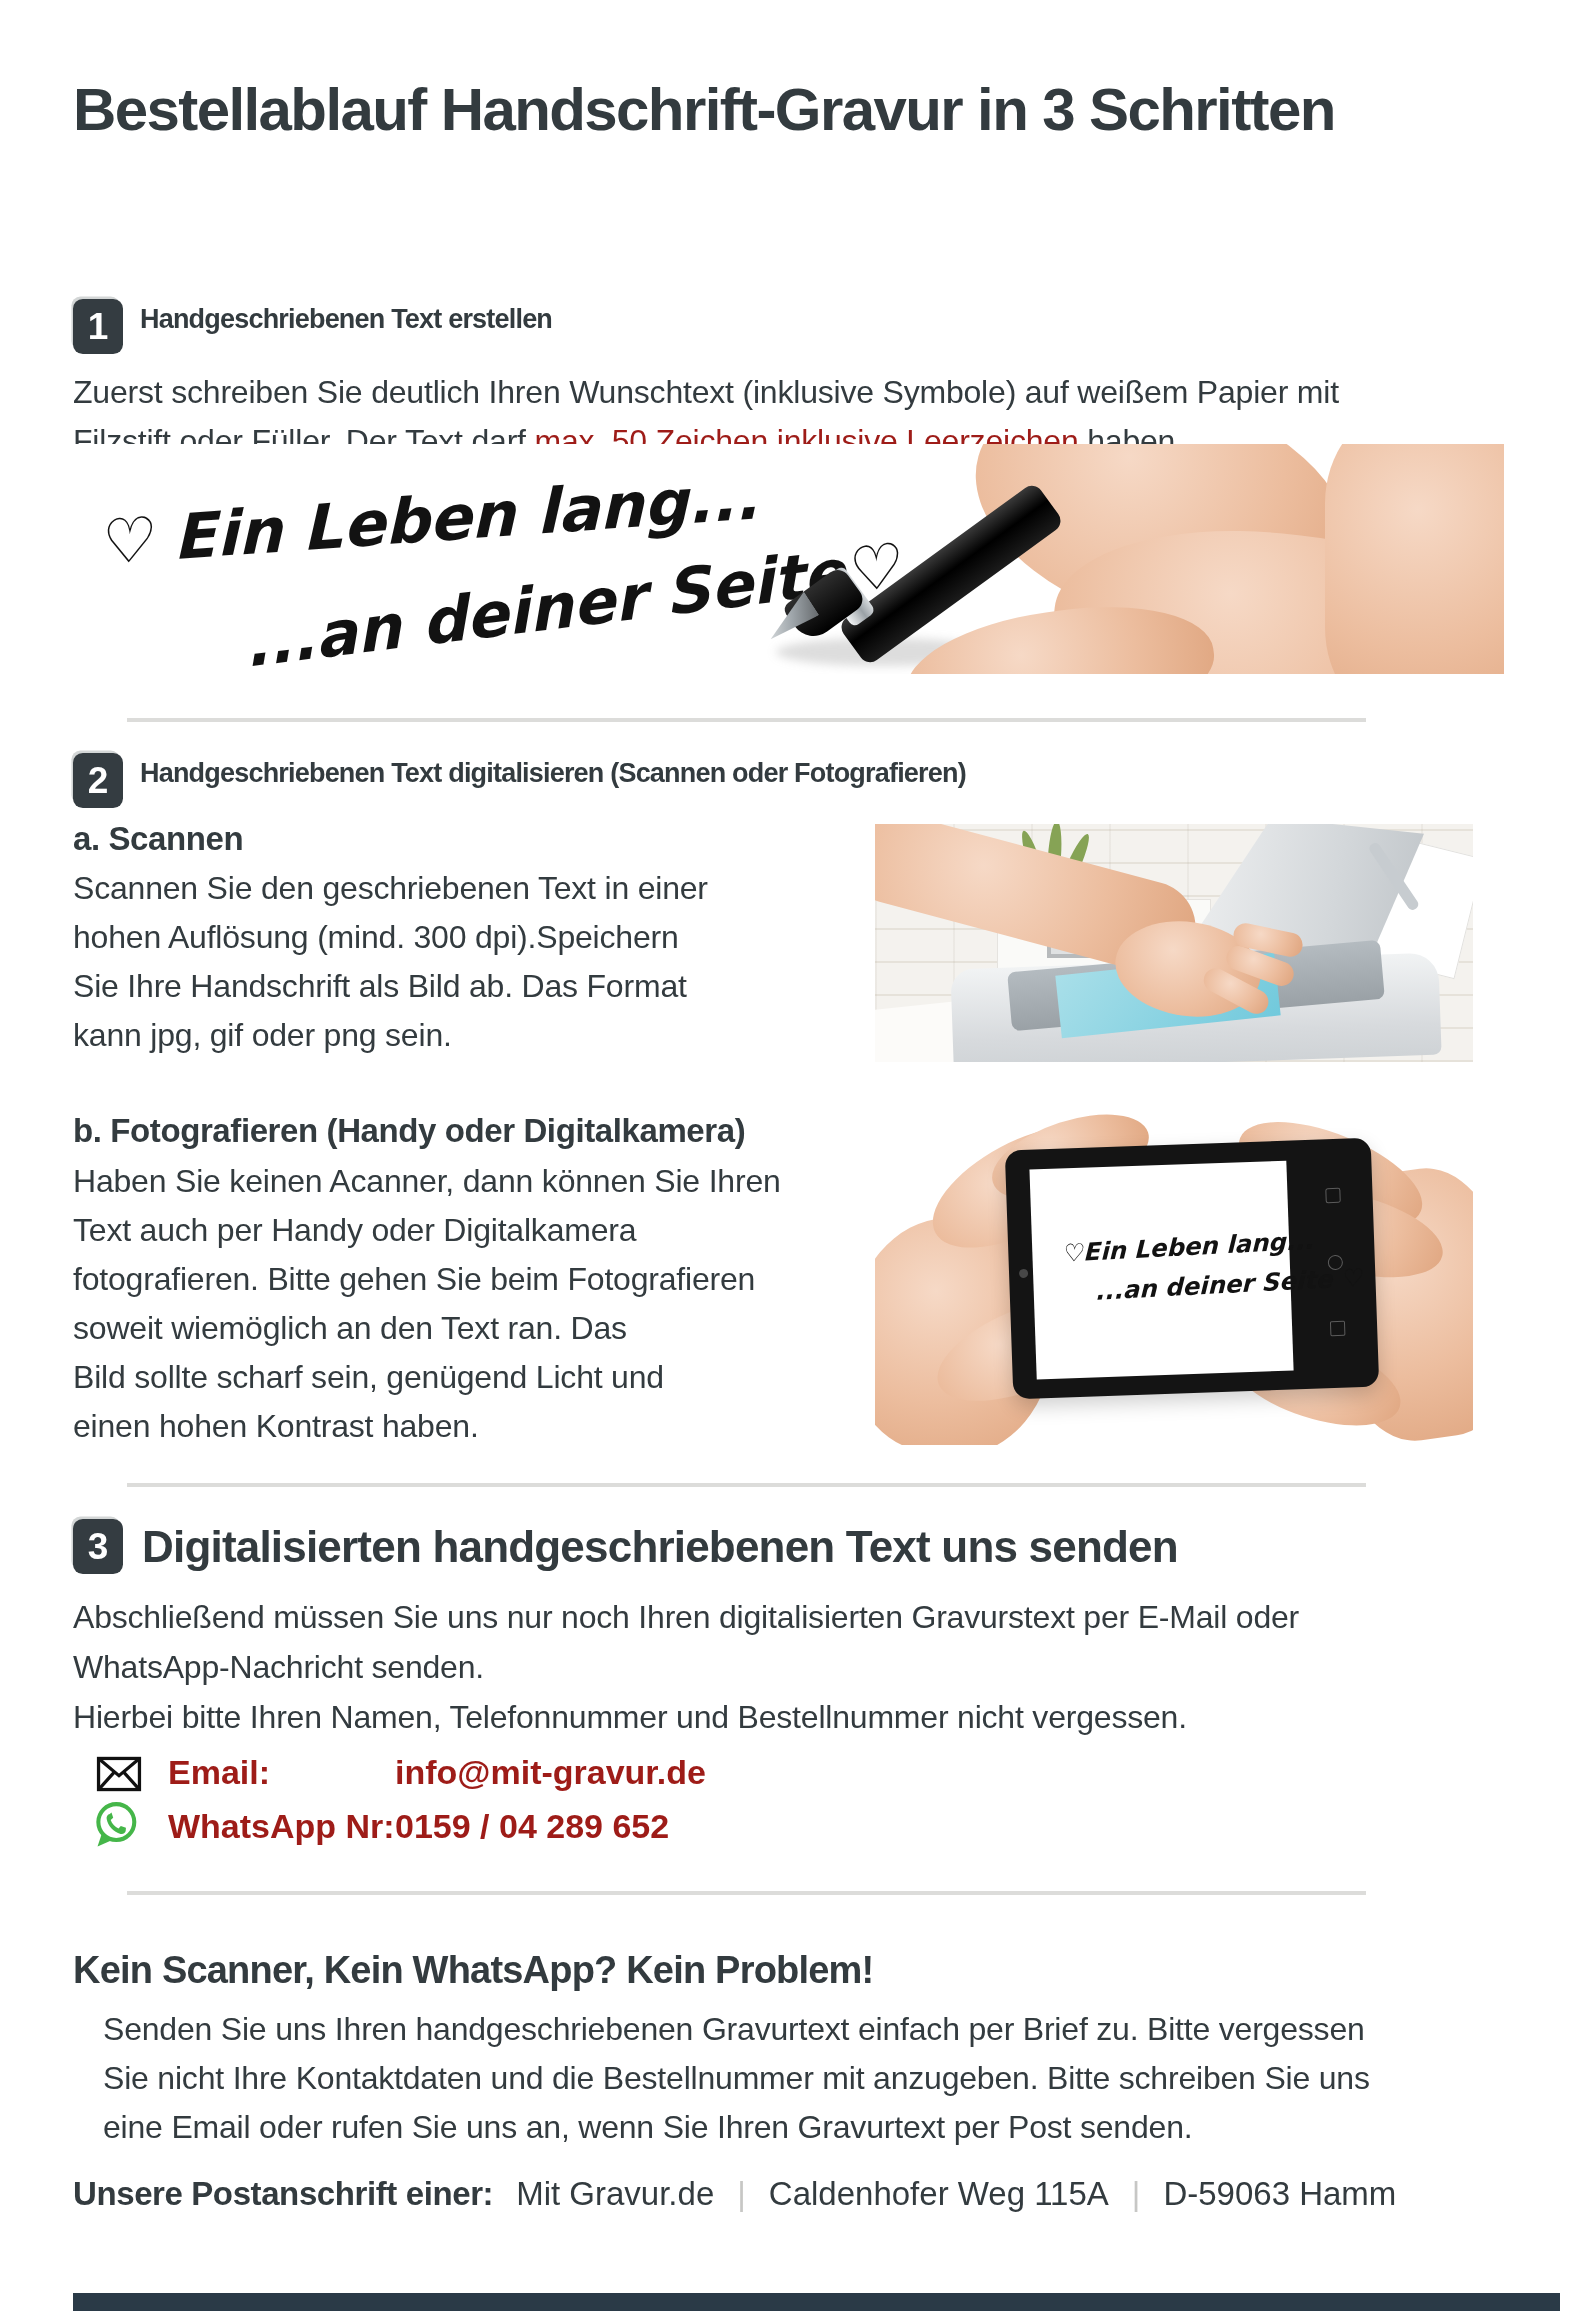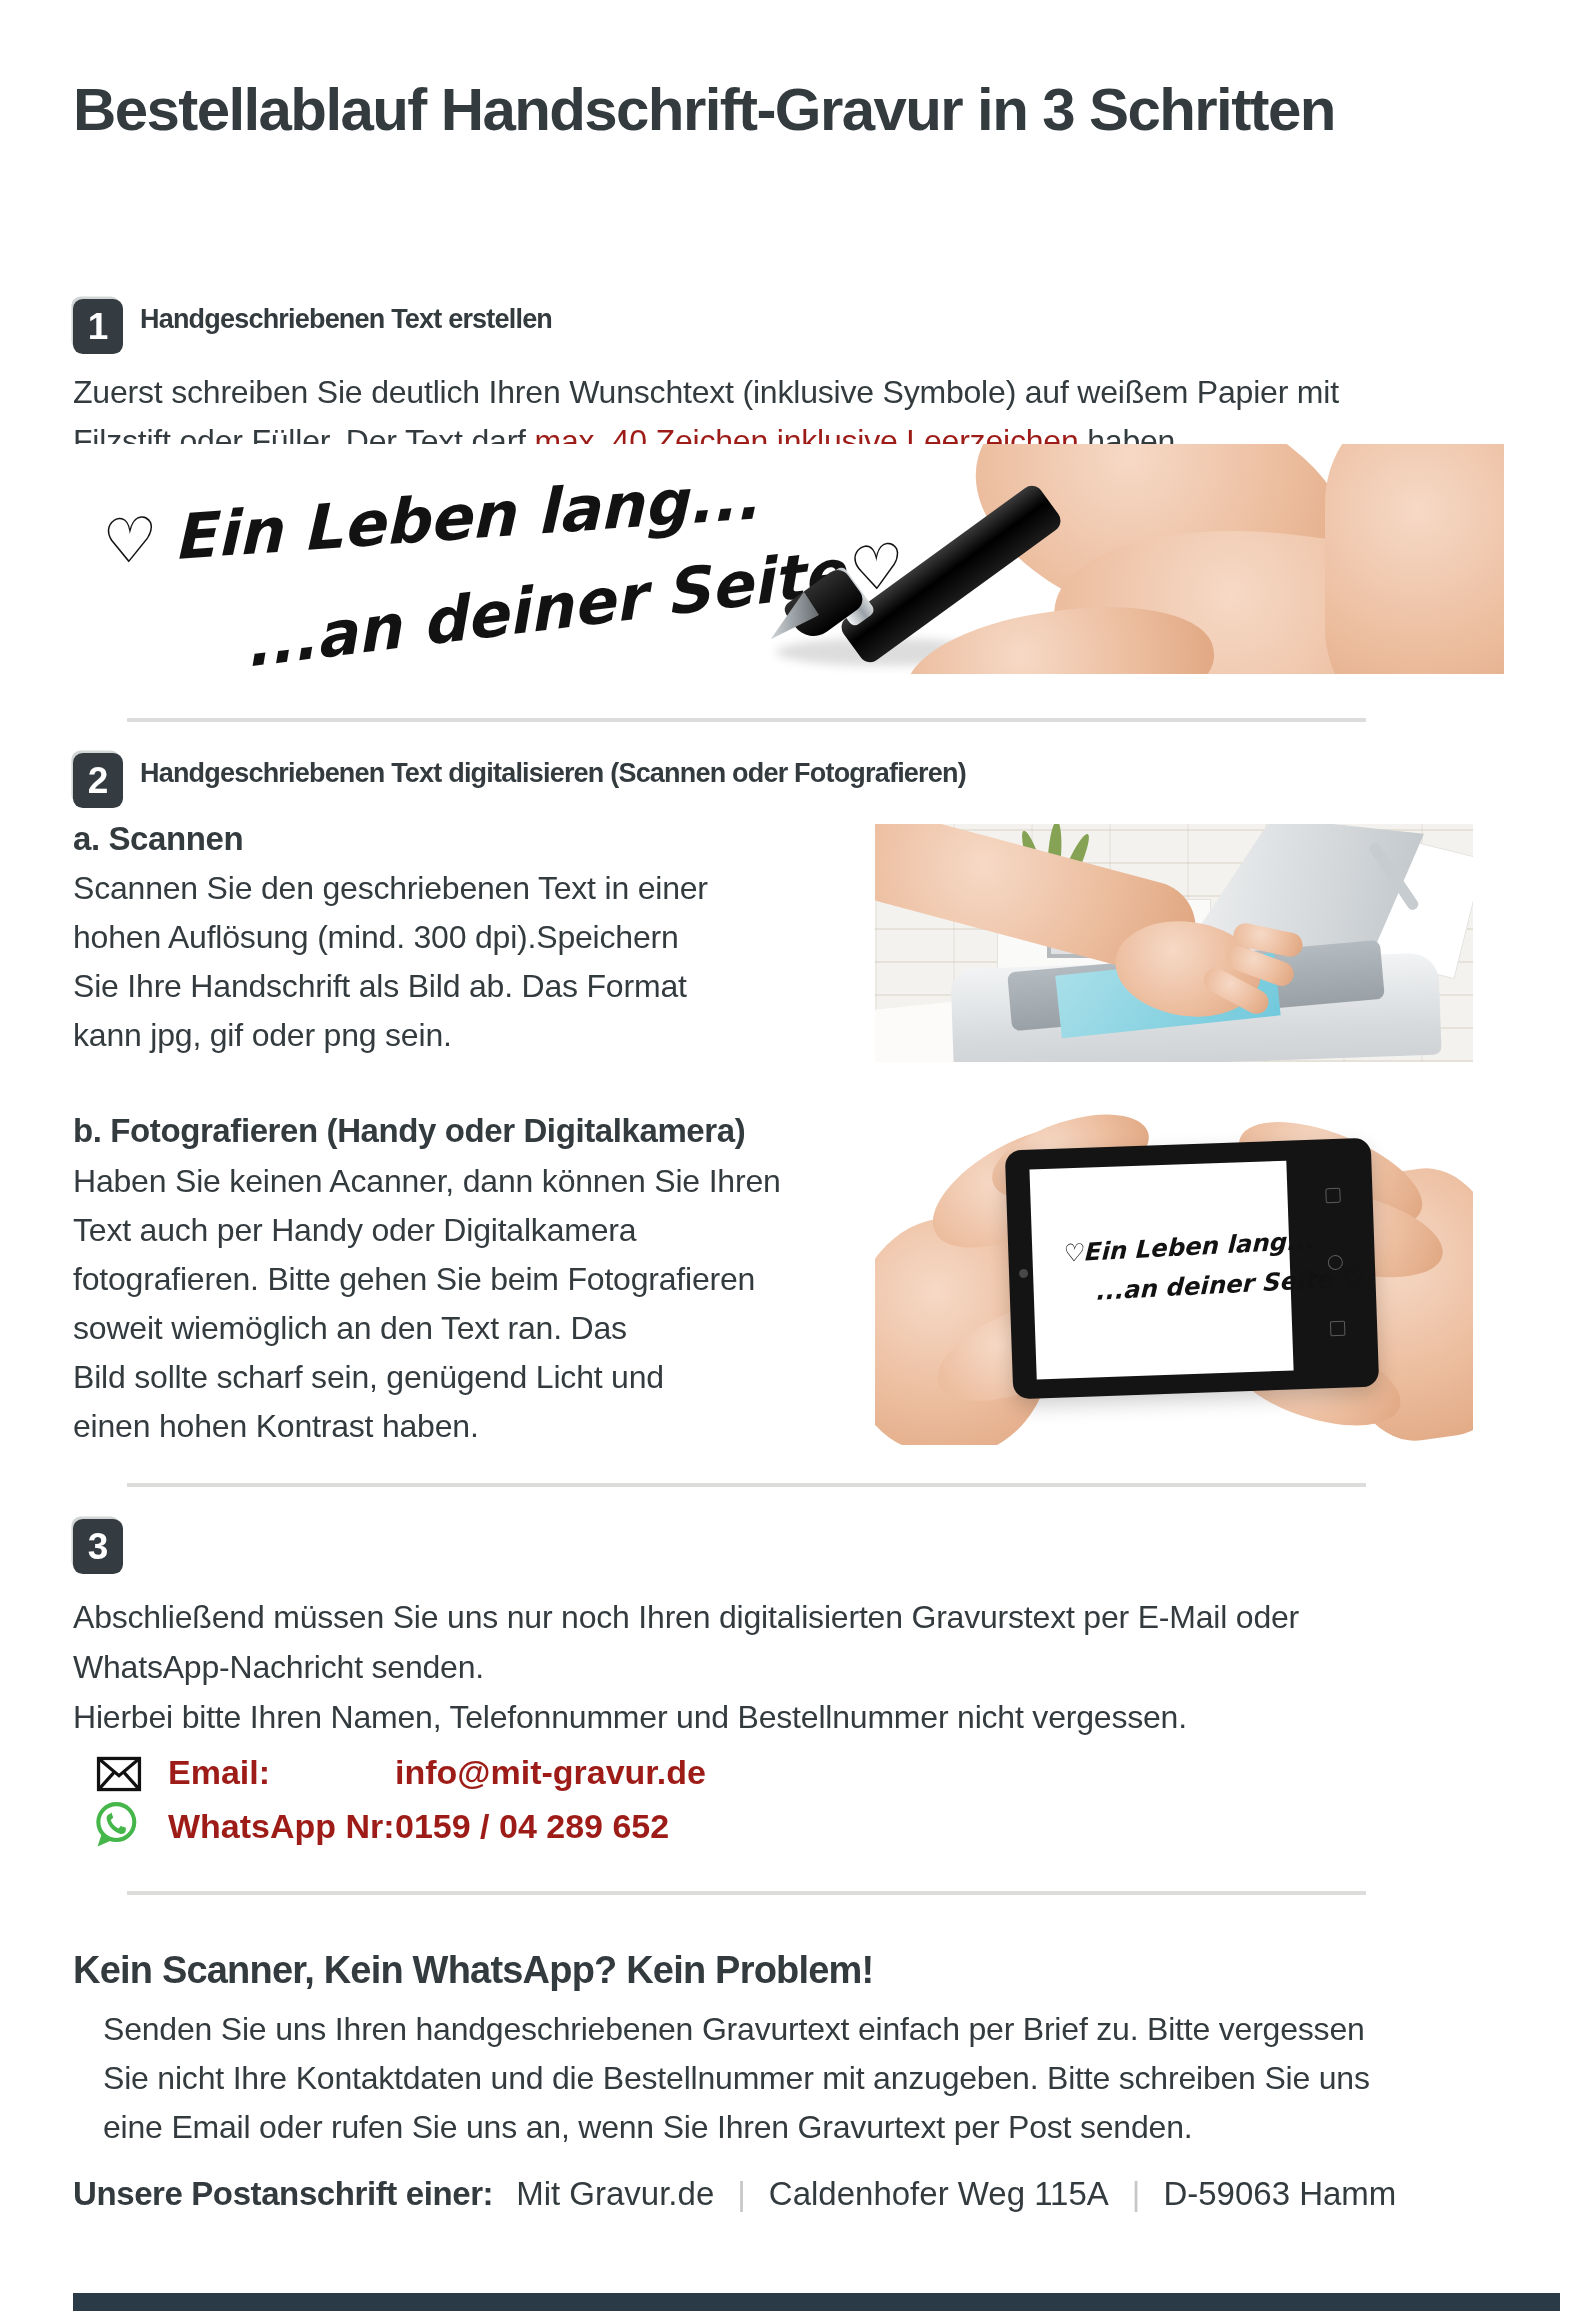--- a/index.html
+++ b/index.html
@@ -90,21 +90,21 @@
 <div id="page">
 
   <div class="abs page-title">Bestellablauf Handschrift-Gravur in 3 Schritten</div>
 
   <div class="abs step-badge" style="left:73px;top:299px;">
     <span>1</span>
   </div>
   <div class="abs step-heading" style="left:140px;top:304px;">Handgeschriebenen Text erstellen</div>
 
   <div class="abs body-text" style="left:73px;top:368px;width:1457px;"><span>Zuerst schreiben Sie deutlich Ihren Wunschtext (inklusive Symbole) auf weißem Papier mit
-Filzstift oder Füller. Der Text darf </span><span class="hl-red">max. 40 Zeichen inklusive Leerzeichen</span><span> haben.</span></div>
+Filzstift oder Füller. Der Text darf </span><span class="hl-red">max. 50 Zeichen inklusive Leerzeichen</span><span> haben.</span></div>
 
   <div class="abs photo" id="photo-pen">
     <div class="abs script hw1">♡ Ein Leben lang...</div>
     <div class="abs script hw2">...an deiner Seite♡</div>
     <div class="abs pen-shadow"></div>
     <div class="abs skin finger-top"></div>
     <div class="abs skin finger-mid"></div>
     <div class="abs skin thumb-1"></div>
     <div class="abs skin palm-right"></div>
     <div class="abs pen-body"></div>
@@ -175,20 +175,21 @@
       <div class="bezel-ic" style="top:116px;border-radius:50%;"></div>
       <div class="bezel-ic" style="top:182px;border-radius:1.6px;"></div>
     </div>
   </div>
 
   <div class="abs divider" style="top:1483px;"></div>
 
   <div class="abs step-badge" style="left:73px;top:1519px;">
     <span>3</span>
   </div>
+  <div class="abs step-heading" style="left:142px;top:1522px;font-size:44px;">Digitalisierten handgeschriebenen Text uns senden</div>
 
   <div class="abs body-text" style="left:73px;top:1592px;width:1457px;line-height:50px;">Abschließend müssen Sie uns nur noch Ihren digitalisierten Gravurstext per E-Mail oder
 WhatsApp-Nachricht senden.
 Hierbei bitte Ihren Namen, Telefonnummer und Bestellnummer nicht vergessen.</div>
 
   <div class="abs" style="left:96px;top:1751px;width:1139px;height:50px;padding-left:44px;">
     <svg width="46" height="36" viewBox="0 0 56 44" style="position:absolute;left:0;top:4.9px;">
       <rect x="3" y="3" width="50" height="38" fill="#ffffff" stroke="#111111" stroke-width="4"></rect>
       <path d="M3 3 L28 24 L53 3" fill="none" stroke="#111111" stroke-width="4"></path>
       <path d="M3 41 L22 20 M53 41 L34 20" fill="none" stroke="#111111" stroke-width="4"></path>

